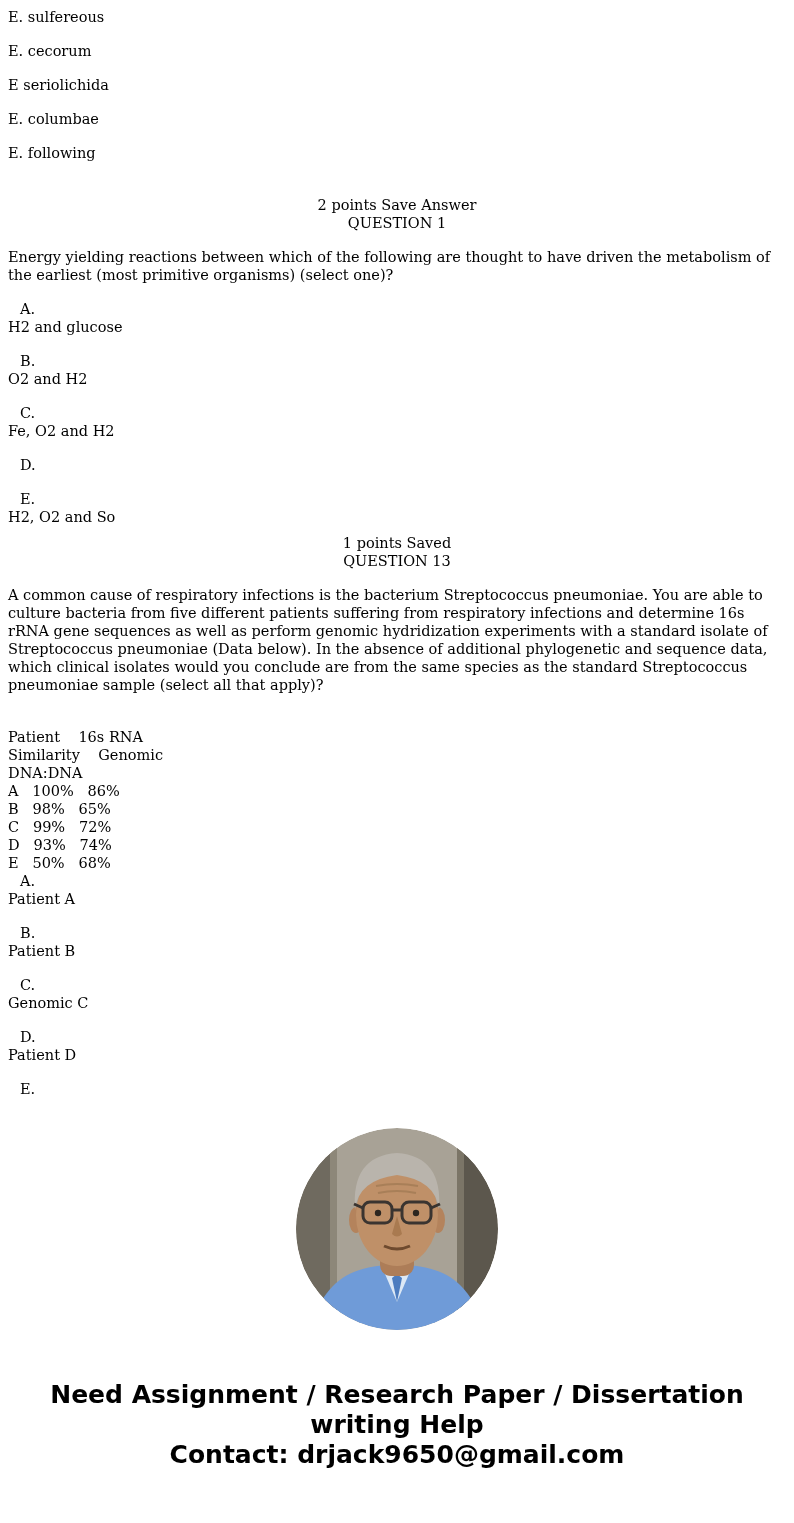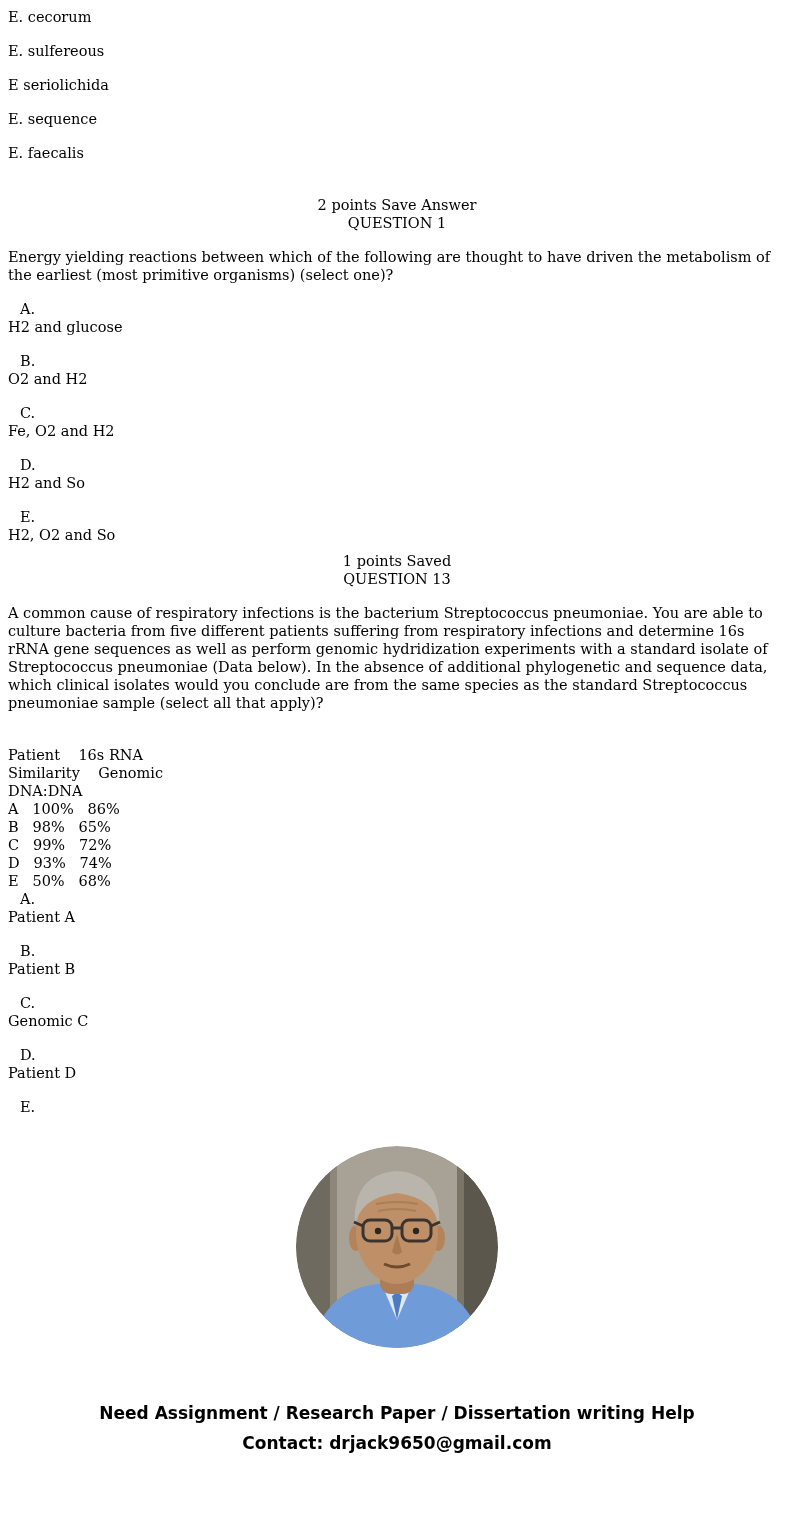--- a/index.html
+++ b/index.html
@@ -43,37 +43,37 @@
     height: 202px;
     border-radius: 50%;
     overflow: hidden;
     display: block;
   }
 
   .footer {
     margin-top: 50px;
     font-family: "DejaVu Sans", "Liberation Sans", sans-serif;
     font-weight: bold;
-    font-size: 17px;
+    font-size: 25px;
     line-height: 30px;
     text-align: center;
   }
   .footer-inner { max-width: 740px; margin: 0 auto; }
 </style>
 </head>
 <body>
 
 <div class="page">
 
   <div class="top-options">
+    <div class="opt-line">E. sulfereous</div>
     <div class="opt-line">E. cecorum</div>
-    <div class="opt-line">E. sulfereous</div>
     <div class="opt-line">E seriolichida</div>
-    <div class="opt-line">E. sequence</div>
-    <div class="opt-line">E. faecalis</div>
+    <div class="opt-line">E. columbae</div>
+    <div class="opt-line">E. following</div>
   </div>
 
   <div class="status-block">
     <div class="status-line">
       <span>2 points</span>
       <span class="save-btn">Save Answer</span>
     </div>
     <div class="question-header">QUESTION 1</div>
   </div>
 
@@ -87,21 +87,20 @@
     <div class="option">
       <div class="option-letter">B.</div>
       <div class="option-text">O2 and H2</div>
     </div>
     <div class="option">
       <div class="option-letter">C.</div>
       <div class="option-text">Fe, O2 and H2</div>
     </div>
     <div class="option">
       <div class="option-letter">D.</div>
-      <div class="option-text">H2 and So</div>
     </div>
     <div class="option">
       <div class="option-letter">E.</div>
       <div class="option-text">H2, O2 and So</div>
     </div>
   </div>
 
   <div class="status-block tight">
     <div class="status-line">
       <span>1 points</span>

